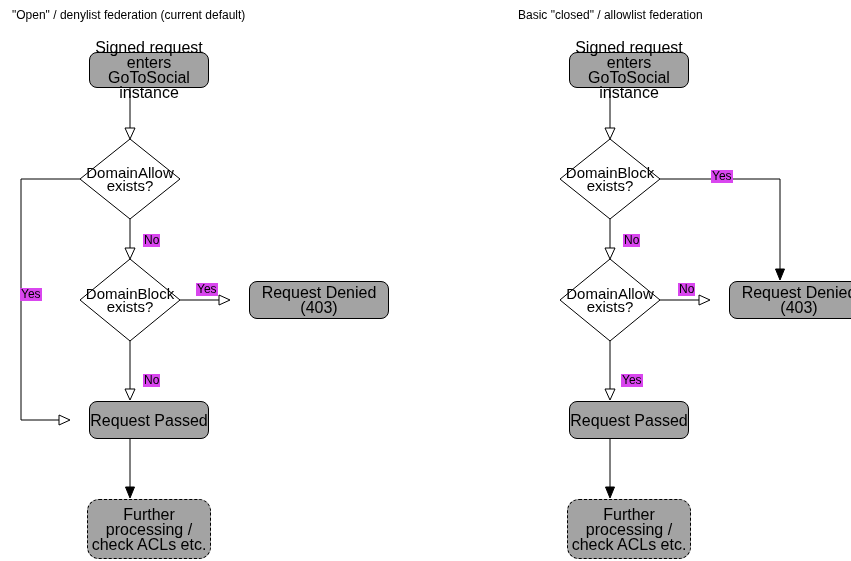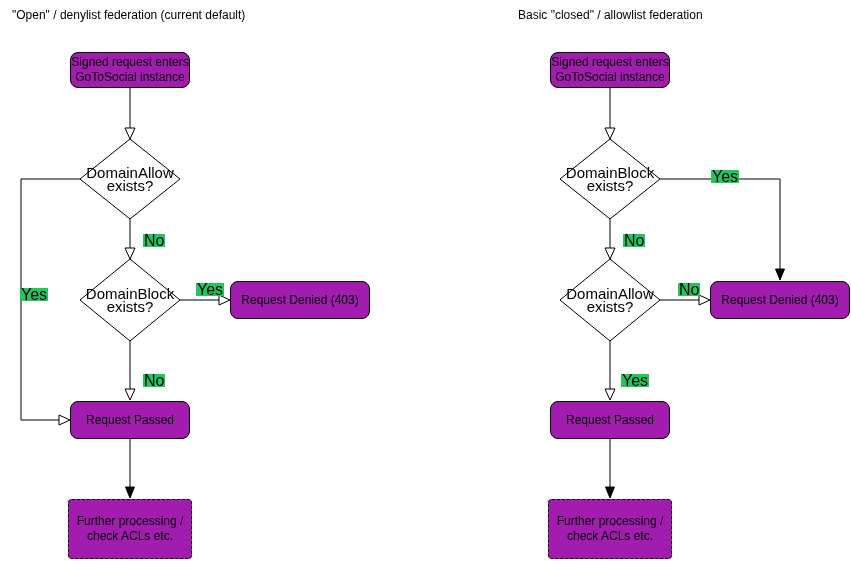--- a/index.html
+++ b/index.html
@@ -20,49 +20,50 @@
   .chart-title {
     position: absolute;
     font-size: 12px;
     line-height: 13px;
     white-space: nowrap;
   }
   .node {
     position: absolute;
     box-sizing: border-box;
     border: 1px solid #000000;
-    background: #a21caf;
+    background: #a3a3a3;
     border-radius: 8px;
     display: flex;
     align-items: center;
     justify-content: center;
     text-align: center;
-    font-size: 12px;
+    font-size: 16px;
     line-height: 15px;
     white-space: pre-line;
+    margin-left: 19px;
   }
   .node.dashed {
     border: 1px dashed #000000;
-    border-radius: 4px;
+    border-radius: 12px;
   }
   .dtext {
     position: absolute;
     display: flex;
     align-items: center;
     justify-content: center;
     text-align: center;
     font-size: 15px;
     line-height: 13px;
     white-space: pre-line;
   }
   .elabel {
     position: absolute;
-    font-size: 16px;
+    font-size: 12px;
     line-height: 13px;
-    background: #22c55e;
+    background: #d946ef;
     padding: 0 1px;
     white-space: nowrap;
   }
 </style>
 </head>
 <body>
 
 <div class="canvas">
 
   <svg class="wires" width="851" height="561" viewBox="0 0 851 561">

